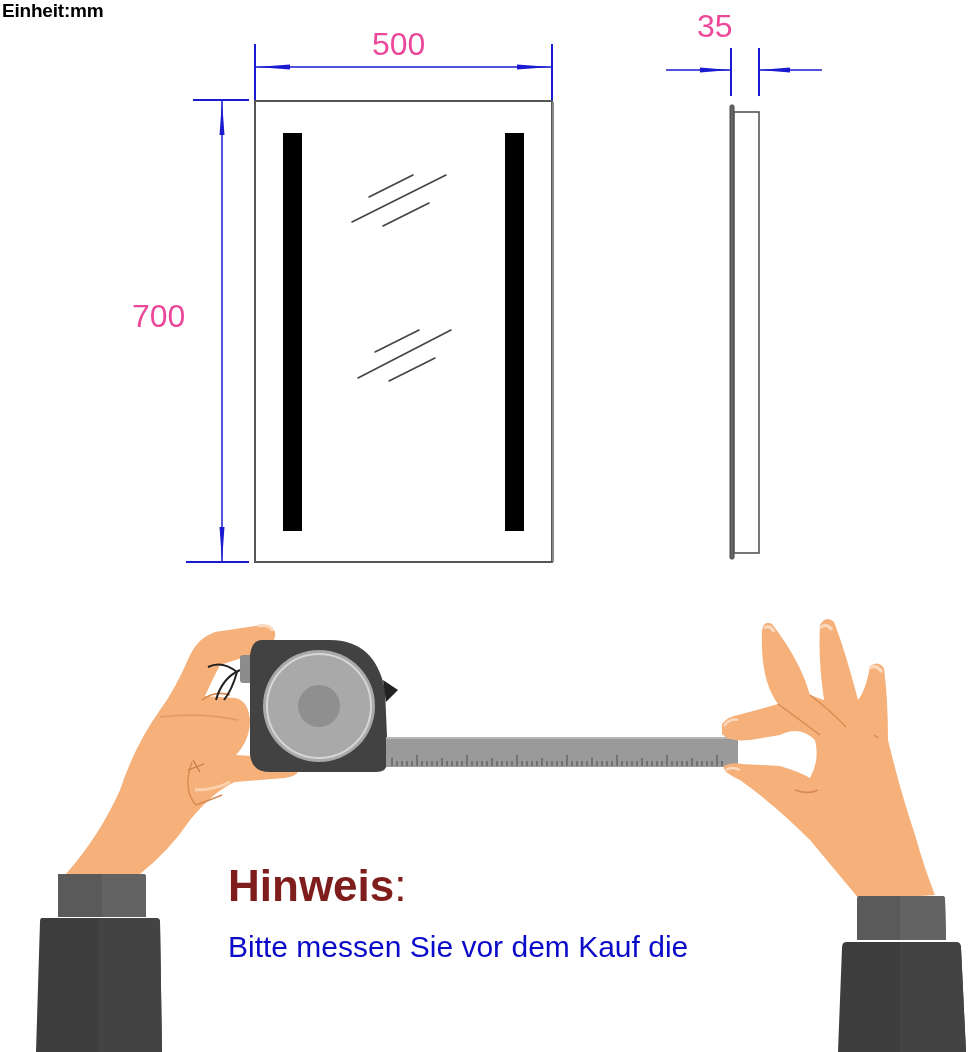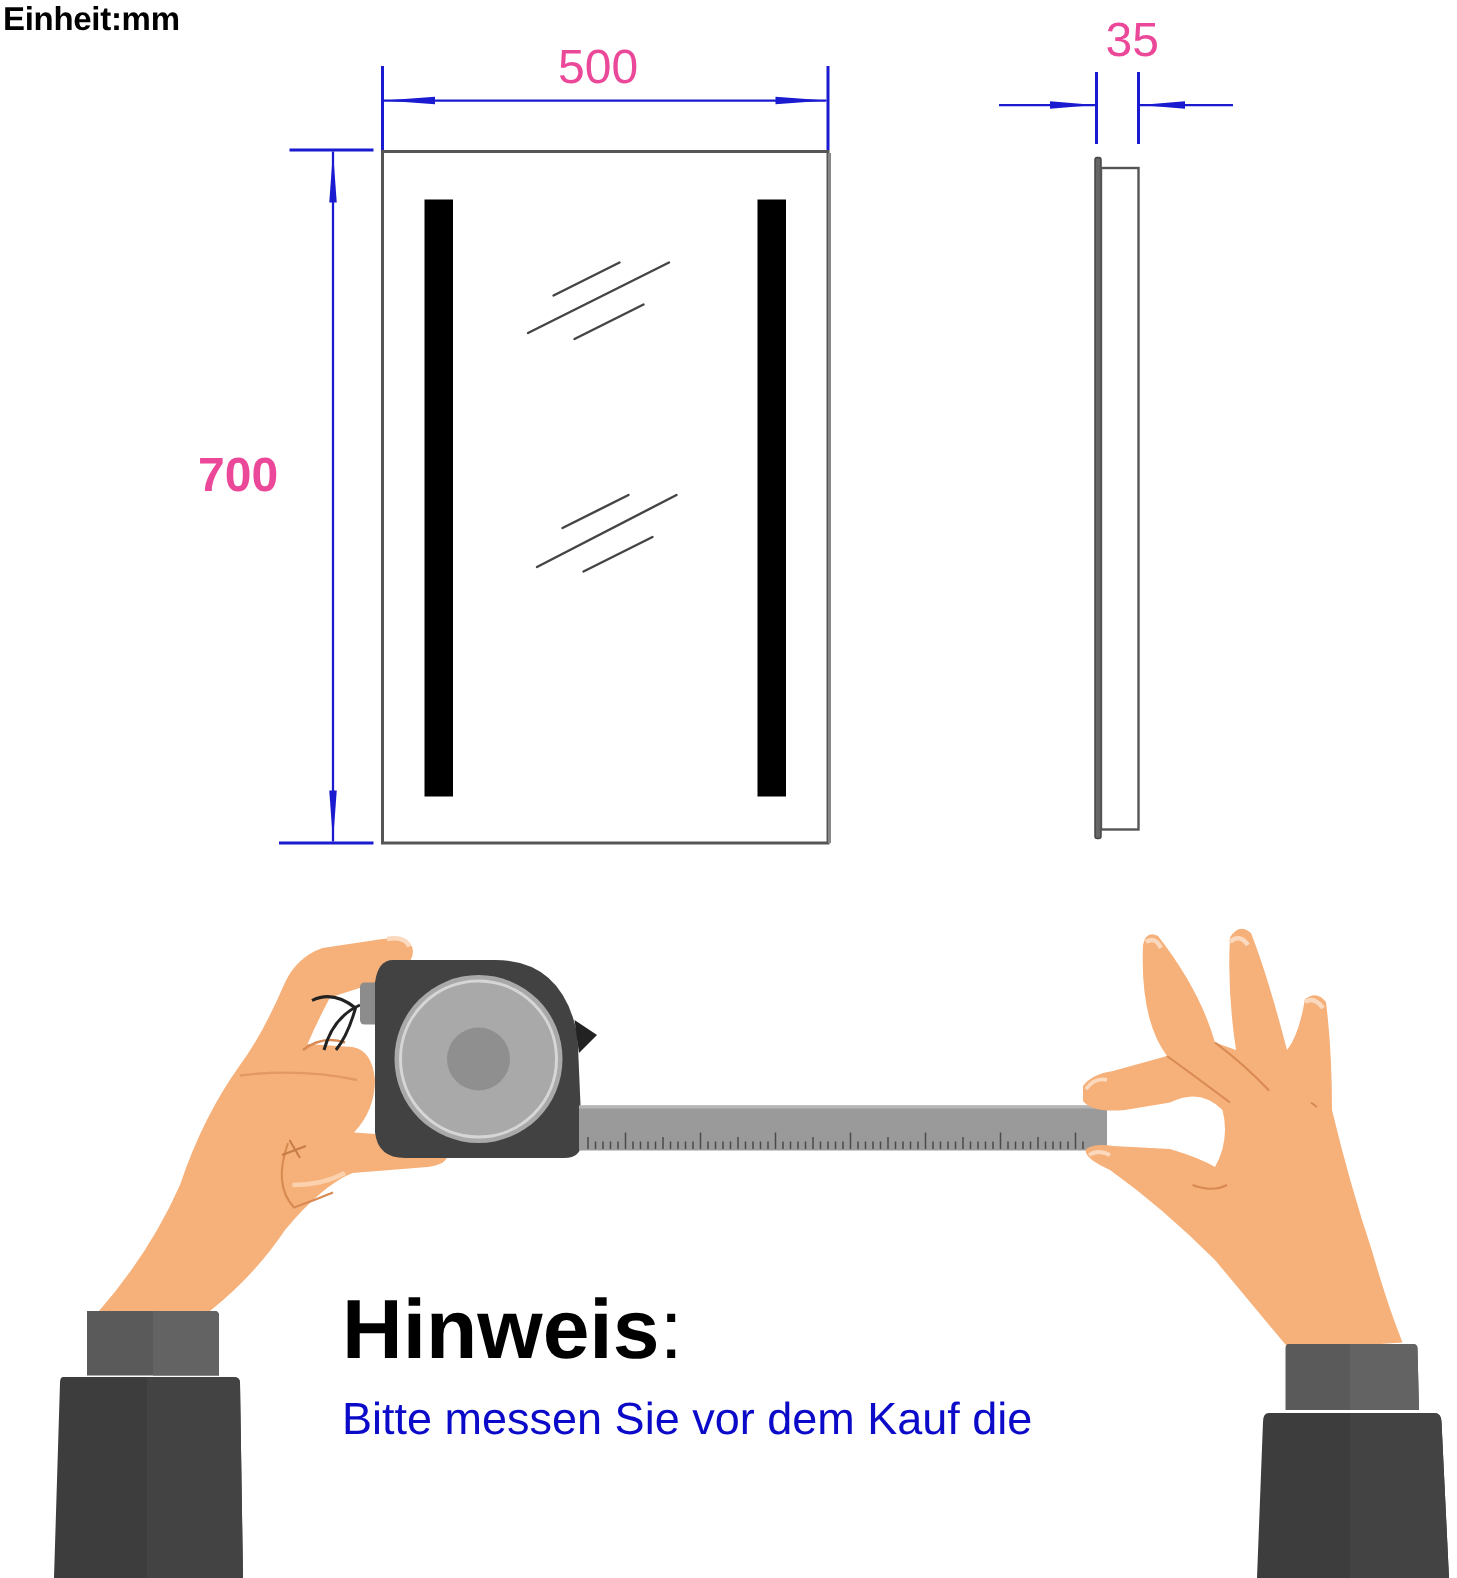--- a/index.html
+++ b/index.html
@@ -1,24 +1,24 @@
 <!DOCTYPE html>
 <html><head>
   <meta charset="utf-8">
   <style>
     html, body { margin: 0; padding: 0; background: #ffffff; }
     body { width: 971px; height: 1052px; position: relative; overflow: hidden; font-family: "Liberation Sans", sans-serif; }
-    .unit-label { position: absolute; left: 2px; top: 0px; font-size: 22px; font-weight: bold; color: #000; letter-spacing: -0.2px; }
+    .unit-label { position: absolute; left: 2px; top: 0px; font-size: 19px; font-weight: bold; color: #000; letter-spacing: -0.2px; }
     .dim-label { position: absolute; font-size: 32px; color: #ec4899; font-family: "Liberation Sans", sans-serif; }
     #dim-width { left: 372px; top: 26px; }
-    #dim-depth { left: 737px; top: 8px; }
-    #dim-height { left: 132px; top: 298px; font-weight: bold; }
+    #dim-depth { left: 697px; top: 8px; }
+    #dim-height { left: 132px; top: 298px; }
     svg.layer { position: absolute; left: 0; top: 0; }
     .notice { position: absolute; left: 228px; top: 856px; color: #0a0ad8; }
-    .notice-title { font-size: 56px; font-weight: bold; line-height: 60px; color: #000000; }
+    .notice-title { font-size: 44px; font-weight: bold; line-height: 60px; color: #7f1d1d; }
     .notice-title .colon { font-weight: normal; }
     .notice-body { font-size: 30px; line-height: 46px; color: #0a0ac8; margin-top: 8px; }
   </style>
 </head>
 <body>
 
 <div class="unit-label">Einheit:mm</div>
 
 <div class="dim-label" id="dim-width">500</div>
 <div class="dim-label" id="dim-depth">35</div>

